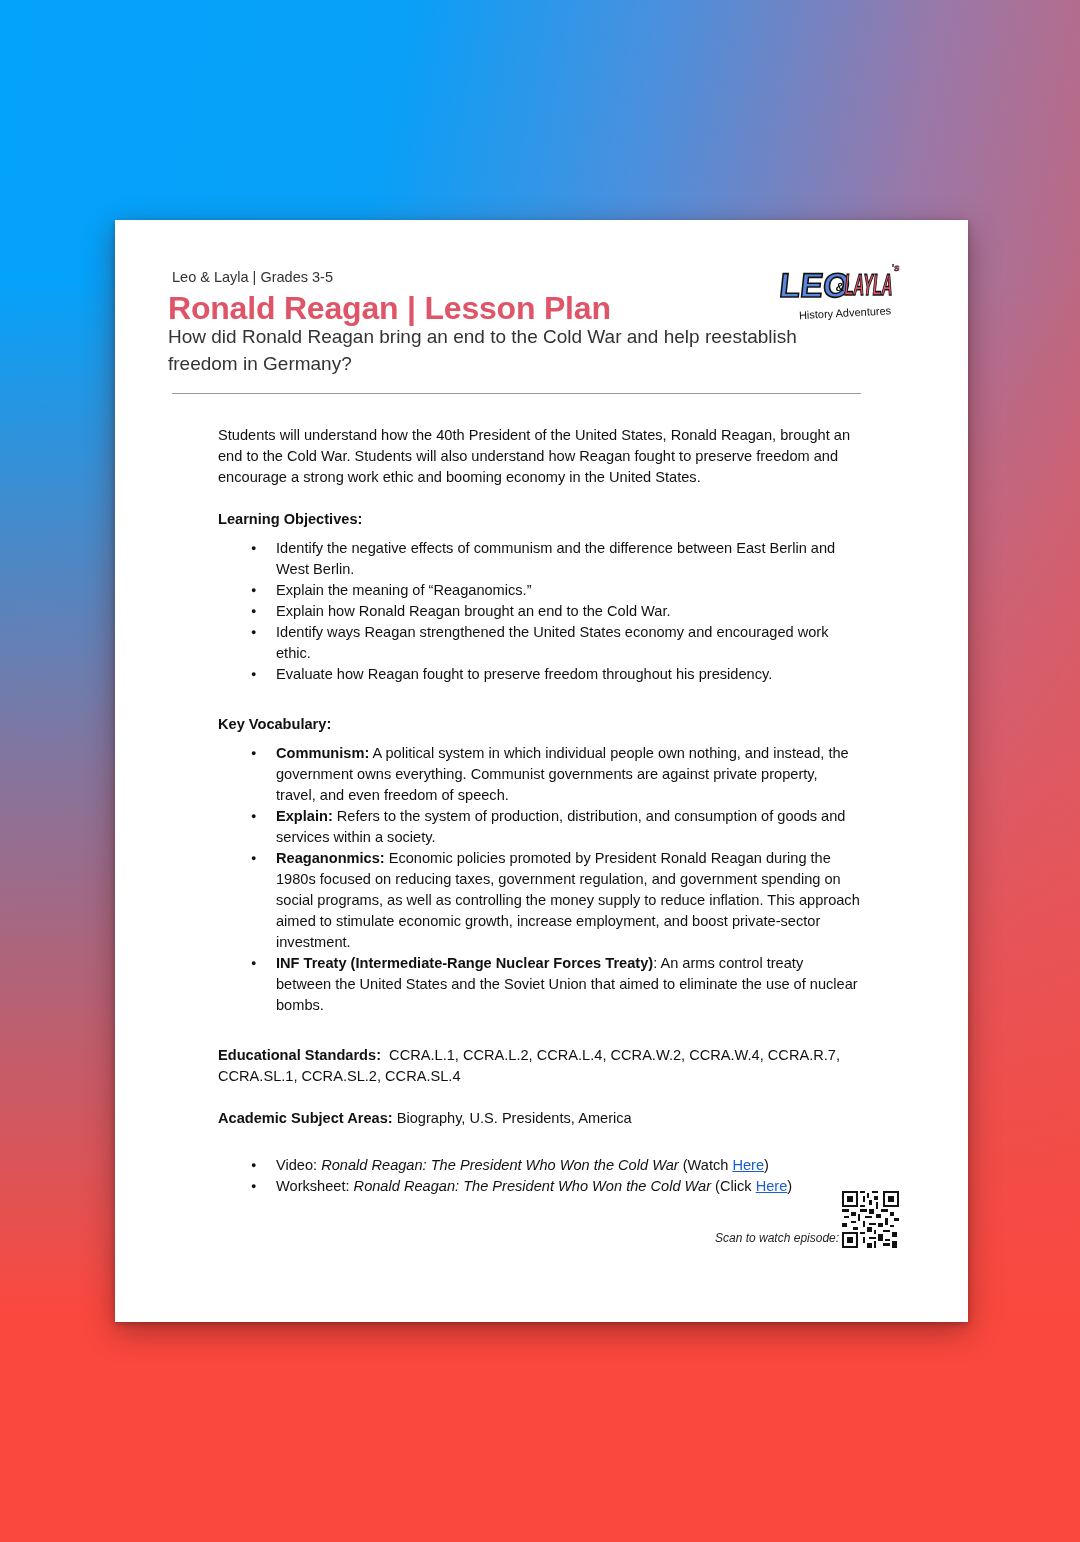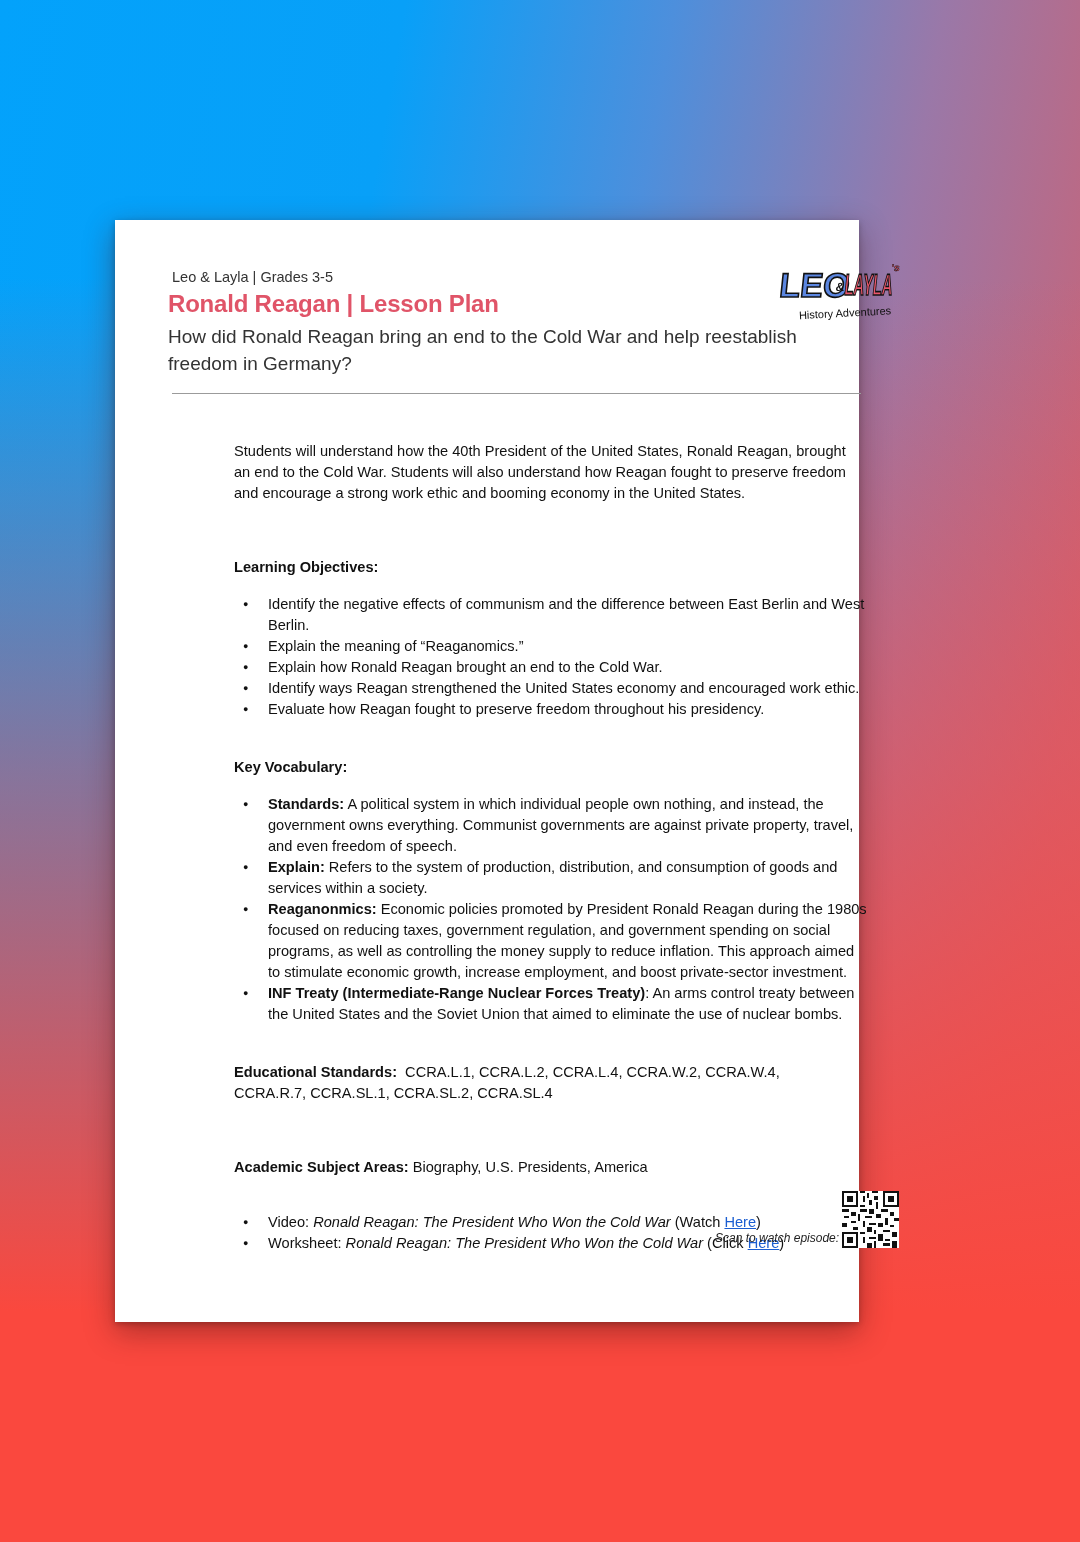--- a/index.html
+++ b/index.html
@@ -4,33 +4,33 @@
 <style>
   html, body { margin: 0; padding: 0; }
   body {
     width: 1080px; height: 1542px; position: relative; overflow: hidden;
     background:
       linear-gradient(180deg, rgba(255,70,60,0) 0%, rgba(255,70,60,0) 18%, rgba(240,80,80,0.55) 50%, rgba(250,72,62,1) 85%),
       linear-gradient(100deg, #03a2fb 0%, #08a0f8 30%, #4d8fdc 50%, #9a78a8 70%, #c76478 88%, #d75e68 100%);
     font-family: "Liberation Sans", sans-serif;
   }
   .page {
-    position: absolute; left: 115px; top: 220px; width: 744px; height: 1102px;
+    position: absolute; left: 115px; top: 220px; width: 853px; height: 1102px;
     background: #ffffff;
     box-shadow: 0 10px 28px rgba(80,20,20,0.45), 0 2px 6px rgba(0,0,0,0.25);
   }
   .kicker { position: absolute; left: 57px; top: 49px; font-size: 14.5px; color: #333; }
-  .title { position: absolute; left: 53px; top: 70px; font-size: 24px; font-weight: bold; color: #e05468; letter-spacing: -0.2px; }
+  .title { position: absolute; left: 53px; top: 70px; font-size: 32px; font-weight: bold; color: #e05468; letter-spacing: -0.2px; }
   .subtitle { position: absolute; left: 53px; top: 103px; width: 640px; font-size: 19px; line-height: 27px; color: #333; font-weight: 300; }
   .logo { position: absolute; left: 660px; top: 35px; width: 130px; height: 72px; }
   .rule { position: absolute; left: 57px; top: 173px; width: 689px; height: 1px; background: #9b9b9b; }
   .body { position: absolute; left: 103px; top: 205px; width: 650px; font-size: 14.6px; line-height: 21px; color: #111; }
-  .body p { margin: 16px; }
+  .body p { margin: 0; }
   .gap { height: 21px; }
-  .body ul { margin: 0; padding: 0 0 0 50px; list-style: none; }
+  .body ul { margin: 8px; padding: 0 0 0 50px; list-style: none; }
   .body li { position: relative; }
   .body li::before { content: "●"; position: absolute; left: -25px; top: 0; font-size: 9px; }
   .label { font-weight: bold; }
   .section-head { font-size: 18px; font-weight: bold; color: #e05468; line-height: 26px; margin-top: 4px; }
   a.link { color: #1a5dd1; text-decoration: underline; }
   .scan { position: absolute; left: 600px; top: 1011px; font-size: 12px; font-style: italic; color: #222; }
   .qr { position: absolute; left: 727px; top: 971px; width: 57px; height: 57px; }
 </style>
 </head>
 <body>
@@ -61,21 +61,21 @@
       <li>Identify the negative effects of communism and the difference between East Berlin and West Berlin.</li>
       <li>Explain the meaning of “Reaganomics.”</li>
       <li>Explain how Ronald Reagan brought an end to the Cold War.</li>
       <li>Identify ways Reagan strengthened the United States economy and encouraged work ethic.</li>
       <li>Evaluate how Reagan fought to preserve freedom throughout his presidency.</li>
     </ul>
     <div class="gap"></div>
 
     <p class="label">Key Vocabulary:</p>
     <ul>
-      <li><span class="label">Standards:</span><span> A political system in which individual people own nothing, and instead, the government owns everything. Communist governments are against private property, travel, and even freedom of speech.</span></li>
+      <li><span class="label">Communism:</span><span> A political system in which individual people own nothing, and instead, the government owns everything. Communist governments are against private property, travel, and even freedom of speech.</span></li>
       <li><span class="label">Explain:</span><span> Refers to the system of production, distribution, and consumption of goods and services within a society.</span></li>
       <li><span class="label">Reaganonmics:</span><span> Economic policies promoted by President Ronald Reagan during the 1980s focused on reducing taxes, government regulation, and government spending on social programs, as well as controlling the money supply to reduce inflation. This approach aimed to stimulate economic growth, increase employment, and boost private-sector investment.</span></li>
       <li><span class="label">INF Treaty (Intermediate-Range Nuclear Forces Treaty)</span><span>: An arms control treaty between the United States and the Soviet Union that aimed to eliminate the use of nuclear bombs.</span></li>
     </ul>
     <div class="gap"></div>
 
     <p><span class="label">Educational Standards:</span><span style="white-space:pre-wrap">  CCRA.L.1, CCRA.L.2, CCRA.L.4, CCRA.W.2, CCRA.W.4, CCRA.R.7, CCRA.SL.1, CCRA.SL.2, CCRA.SL.4</span></p>
     <div class="gap"></div>
 
     <p><span class="label">Academic Subject Areas:</span><span> Biography, U.S. Presidents, America</span></p>

